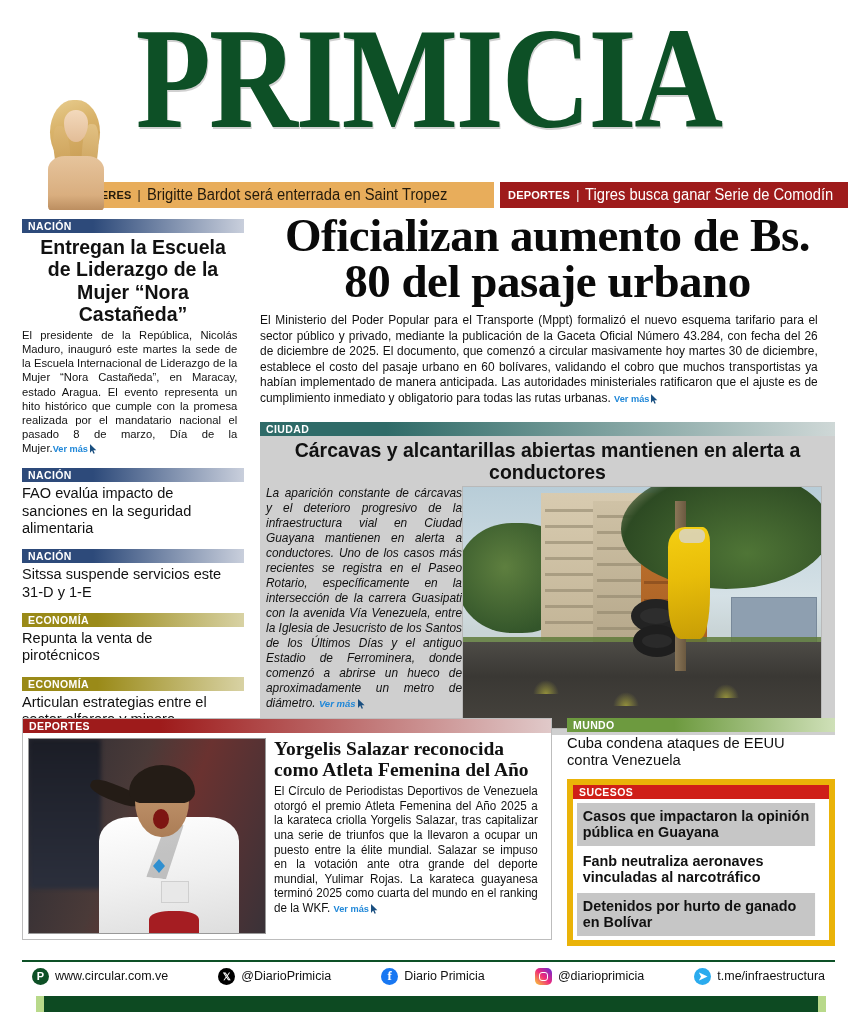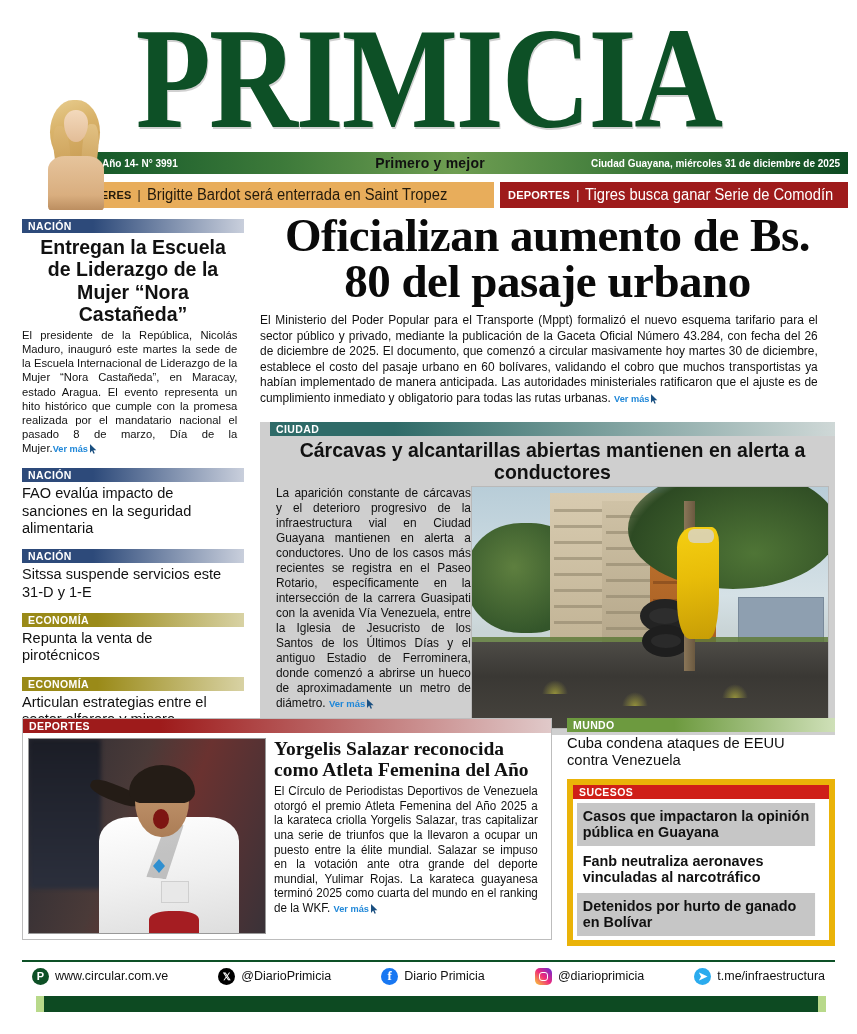--- a/index.html
+++ b/index.html
@@ -142,28 +142,28 @@
     letter-spacing: -0.5px;
   }
   .body-main {
     font-family: "Liberation Sans Narrow","Liberation Sans", sans-serif;
     font-size: 12.3px; line-height: 1.26; color: #111; text-align: justify;
     margin-top: 9px; transform: scaleX(0.97); transform-origin: left top;
   }
 
   
   .ciudad-block { position: absolute; left: 238px; top: 210px; width: 575px;
-    background: #cfcfcf; padding: 0 0 6px 10px; }
+    background: #cfcfcf; padding: 0 0 6px 0; }
   .ciudad-inner { padding: 0 6px; }
   .ciudad-hl {
     font-family: "Liberation Sans Narrow","Liberation Sans", sans-serif;
     font-weight: 700; font-size: 20.5px; line-height: 1.05; color: #111;
     text-align: center; padding: 3px 0 2px; transform: scaleX(0.95);
   }
-  .ciudad-cols { display: flex; gap: 0; margin-top: 2px; }
+  .ciudad-cols { display: flex; gap: 0; margin-top: 2px; font-style: italic; }
   .ciudad-text {
     width: 196px; font-size: 11.9px; line-height: 1.26; color: #111; text-align: justify;
   }
   .ciudad-photo {
     width: 360px; height: 243px; position: relative; overflow: hidden;
     border: 1px solid #b9b9b9; background: #7f8e96;
   }
 
   
   .ph-sky { position:absolute; inset:0; background: linear-gradient(180deg,#b8cdd8 0%, #d5e1e6 45%, #c9d4d6 60%); }
@@ -266,25 +266,20 @@
   </div>
 
   <div class="girl">
     <div class="hair"></div>
     <div class="strand"></div>
     <div class="strand2"></div>
     <div class="face"></div>
     <div class="body"></div>
   </div>
 
-  <div class="infobar">
-    <div class="ib-left">Año 14- N° 3991</div>
-    <div class="ib-mid">Primero y mejor</div>
-    <div class="ib-right">Ciudad Guayana, miércoles 31 de diciembre de 2025</div>
-  </div>
 
   <div class="teasers">
     <div class="teaser teaser-placeres">
       <span class="kick">Placeres</span>
       <span class="sep">|</span>
       <span class="txt">Brigitte Bardot será enterrada en Saint Tropez</span>
     </div>
     <div class="teaser teaser-deportes">
       <span class="kick">Deportes</span>
       <span class="sep">|</span>

